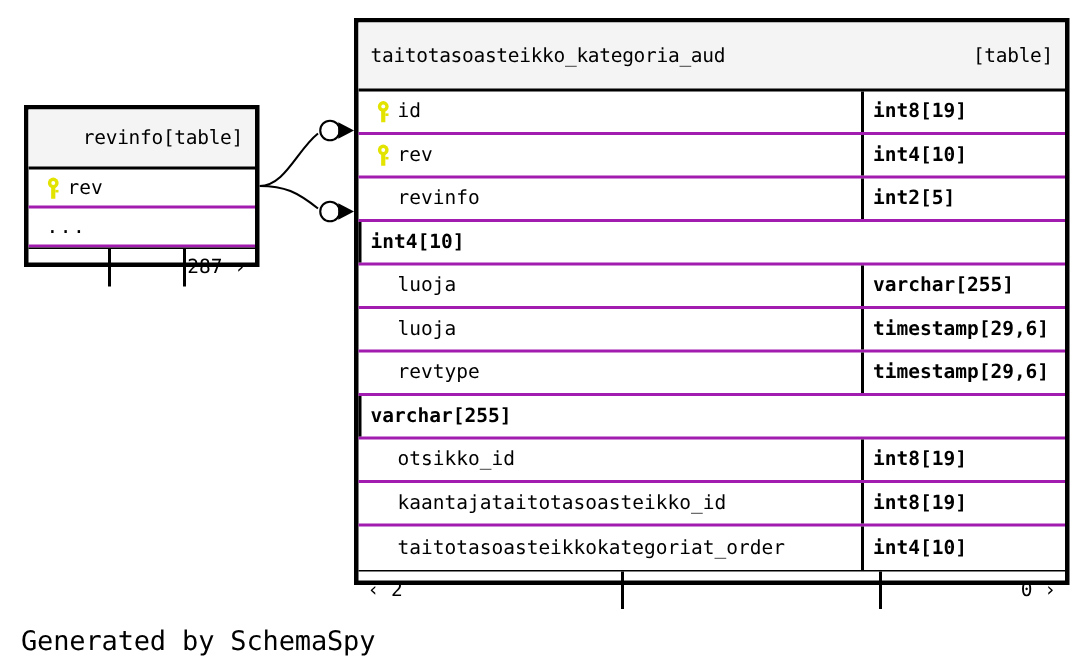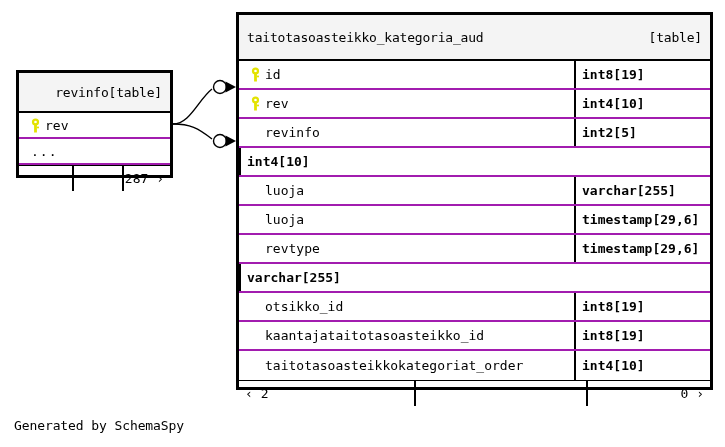--- a/index.html
+++ b/index.html
@@ -136,21 +136,21 @@
     width: 725px; height: 447px;
     z-index: 1;
     pointer-events: none;
   }
 
   
   #caption {
     position: absolute;
     left: 14px;
     top: 419px;
-    font-size: 13px;
+    font-size: 18px;
     line-height: 1;
     white-space: nowrap;
     letter-spacing: -0.1px;
   }
 </style>
 </head>
 <body>
 
 <svg id="connectors" viewBox="0 0 725 447" xmlns="http://www.w3.org/2000/svg">
 

